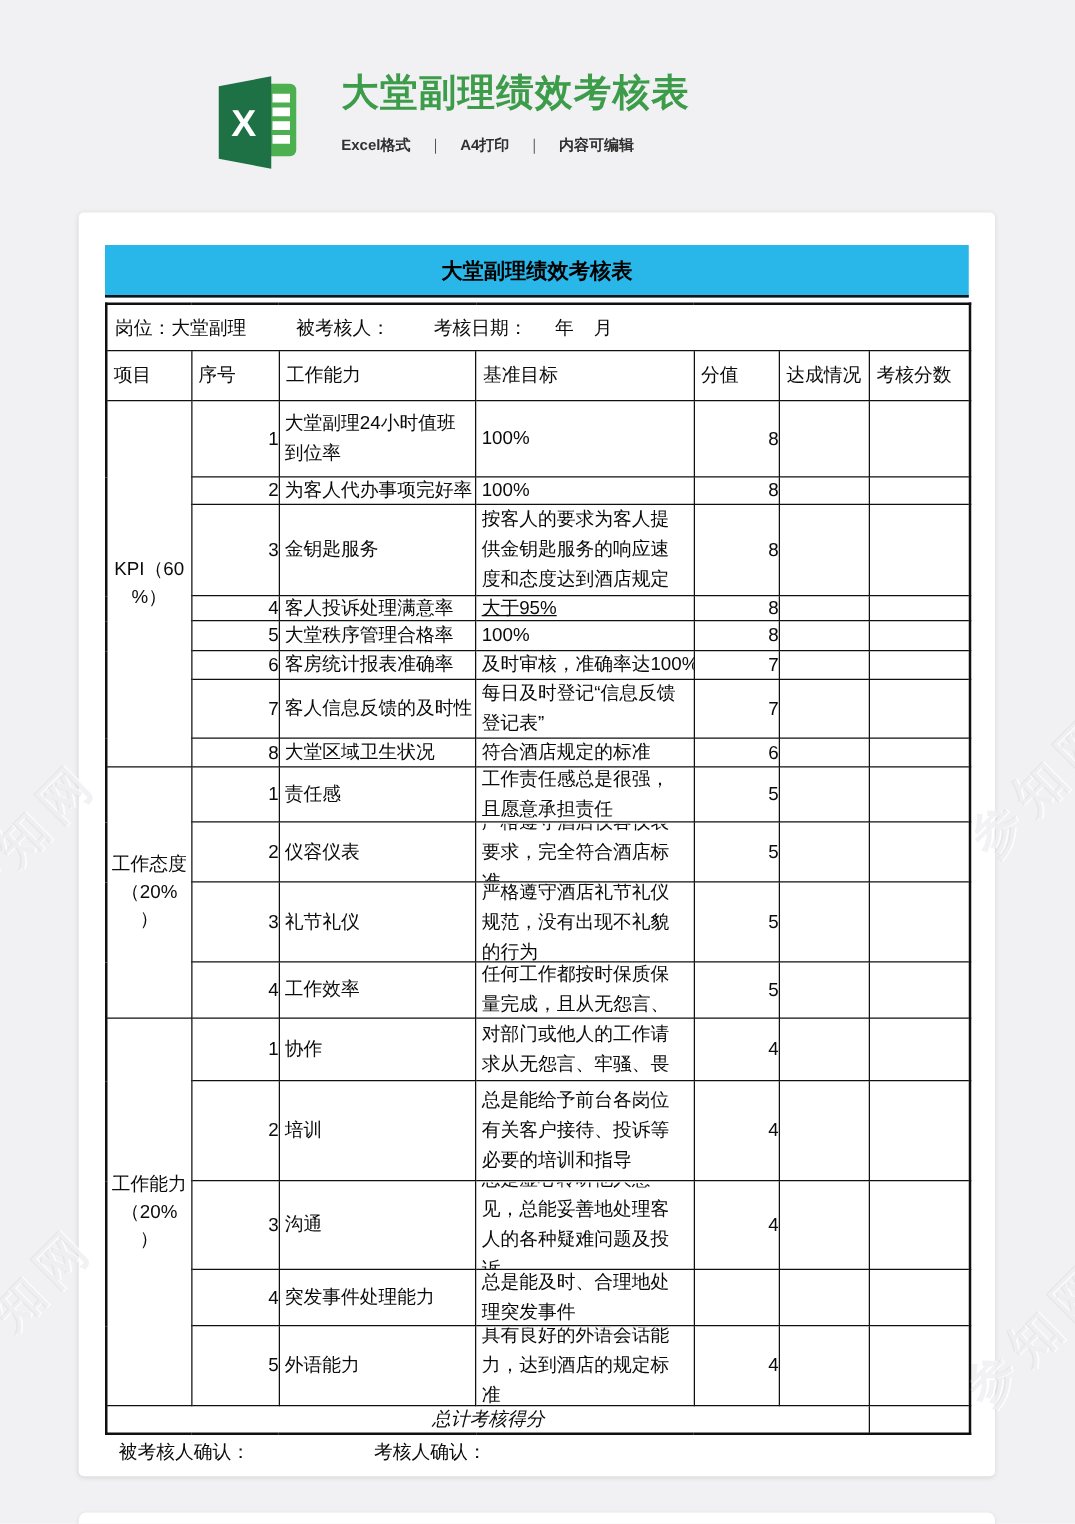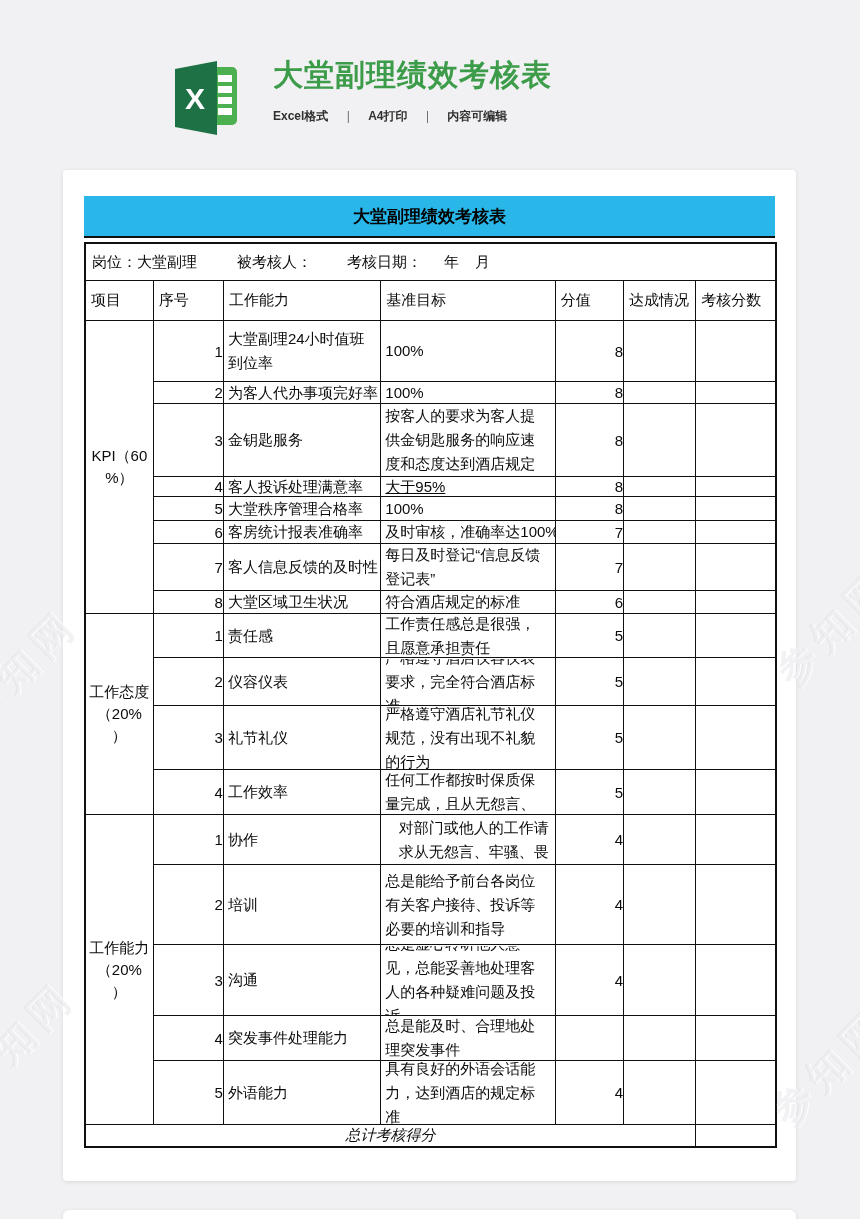--- a/index.html
+++ b/index.html
@@ -346,21 +346,21 @@
           <td class="cat" rowspan="5">工作能力
 （20%
 ）</td>
           <td class="num">1</td>
           <td class="">
             <div class="clip itemc" style="height: 48px;">
               <span>协作</span>
             </div>
           </td>
           <td class="">
-            <div class="clip" style="height: 48px; text-align: right;">
+            <div class="clip" style="height: 48px;">
               <span>对部门或他人的工作请求从无怨言、牢骚、畏</span>
             </div>
           </td>
           <td class="num score">4</td>
           <td class="blank"></td>
           <td class="blank"></td>
         </tr>
         <tr style="height: 80px;">
           <td class="num">2</td>
           <td class="">
@@ -426,17 +426,21 @@
           <td class="blank"></td>
         </tr>
       </tbody>
     <tbody>
       <tr class="total-row">
         <td class="total" colspan="6">总计考核得分</td>
         <td></td>
       </tr>
     </tbody>
   </table>
+  <div class="confirm">
+    <span class="c1">被考核人确认：</span>
+    <span>考核人确认：</span>
+  </div>
 </main>
 
 <div class="wm wm3">参知网</div>
 <div class="wm wm4">参知网</div>
 <div class="bottom-card"></div>
 
 </body></html>

